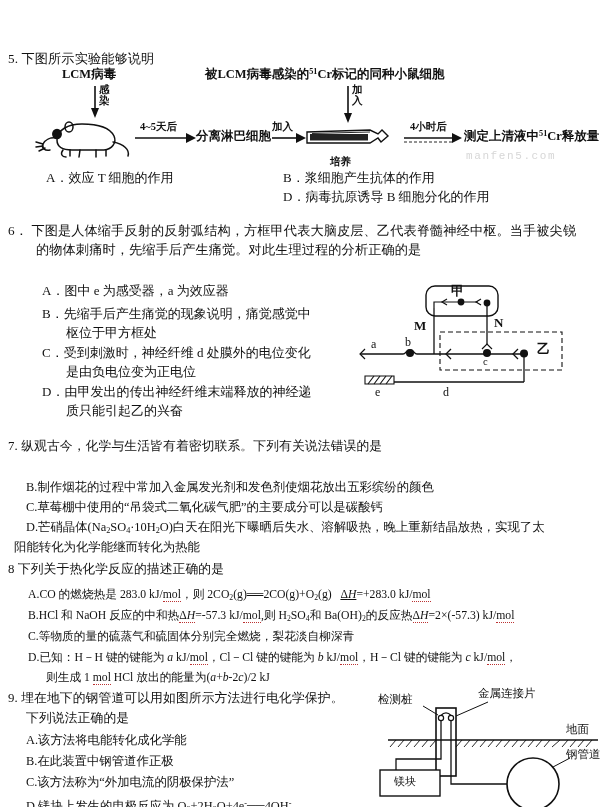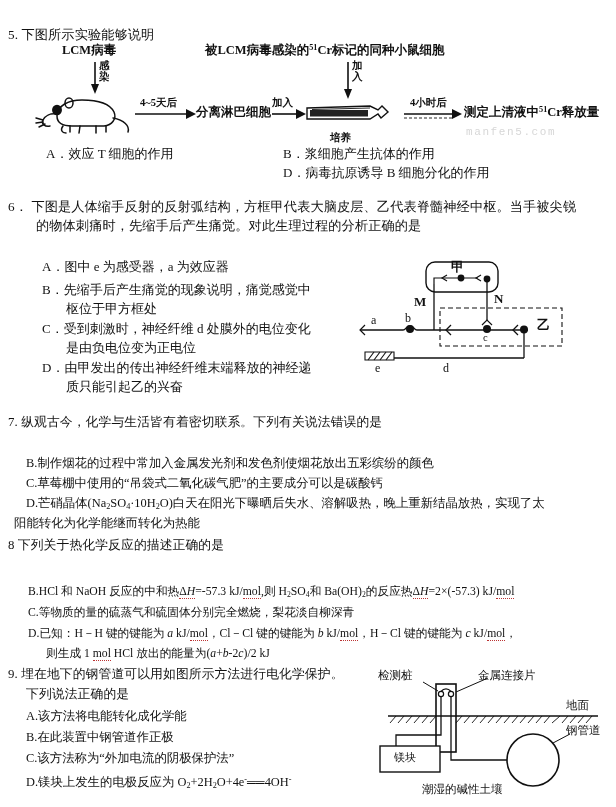--- a/index.html
+++ b/index.html
@@ -13,20 +13,21 @@
     position: relative;
     font-family: "Liberation Serif", "DejaVu Serif", serif;
     color: #111;
     overflow: hidden;
   }
   .page {
     position: absolute;
     inset: 0;
     width: 616px;
     height: 629px;
+    margin-top: 24px;
   }
   .qnum {
     font-family: "Liberation Serif", serif;
   }
   .stem {
     position: absolute;
     font-size: 13.2px;
     line-height: 17px;
     letter-spacing: 0.1px;
     white-space: nowrap;
@@ -246,20 +247,23 @@
     <span>D.</span><span>芒硝晶体(Na<sub>2</sub>SO<sub>4</sub>·10H<sub>2</sub>O)白天在阳光下曝晒后失水、溶解吸热，晚上重新结晶放热，实现了太</span>
   </div>
   <div class="opt opt-sm" style="left:14px; top:515px;">
     <span>阳能转化为化学能继而转化为热能</span>
   </div>
 
   <div class="stem" style="left:8px; top:537px; font-size:12.8px;">
     <span class="qnum">8</span>
     <span>下列关于热化学反应的描述正确的是</span>
   </div>
+  <div class="opt opt-xs" style="left:28px; top:562px;">
+    <span>A.</span><span>CO 的燃烧热是 283.0 kJ/<span class="u-red">mol</span>，则 2CO<sub>2</sub>(g)══2CO(g)+O<sub>2</sub>(g)&nbsp;&nbsp;&nbsp;<span style="text-decoration:underline;">Δ<span class="ital">H</span></span>=+283.0 kJ/<span class="u-red">mol</span></span>
+  </div>
   <div class="opt opt-xs" style="left:28px; top:583px;">
     <span>B.</span><span>HCl 和 NaOH 反应的中和热<span class="u-red">Δ<span class="ital">H</span></span>=-57.3 kJ/<span class="u-red">mol</span>,则 H<sub>2</sub>SO<sub>4</sub>和 Ba(OH)<sub>2</sub>的反应热<span class="u-red">Δ<span class="ital">H</span></span>=2×(-57.3) kJ/<span class="u-red">mol</span></span>
   </div>
   <div class="opt opt-xs" style="left:28px; top:604px;">
     <span>C.</span><span>等物质的量的硫蒸气和硫固体分别完全燃烧，梨花淡自柳深青</span>
   </div>
   <div class="opt opt-xs" style="left:28px; top:625px;">
     <span>D.</span><span>已知：H－H 键的键能为 <span class="ital">a</span> kJ/<span class="u-red">mol</span>，Cl－Cl 键的键能为 <span class="ital">b</span> kJ/<span class="u-red">mol</span>，H－Cl 键的键能为 <span class="ital">c</span> kJ/<span class="u-red">mol</span>，</span>
   </div>
   <div class="opt opt-xs" style="left:46px; top:645px;">
@@ -308,20 +312,20 @@
 
       <path d="M81 36 L81 100 L138 100" fill="none" stroke="#111" stroke-width="1.3"></path>
 
       <circle cx="163" cy="100" r="26" fill="#fff" stroke="#111" stroke-width="1.6"></circle>
 
       <line x1="53" y1="22" x2="68" y2="31" stroke="#111" stroke-width="1"></line>
       <line x1="118" y1="18" x2="86" y2="32" stroke="#111" stroke-width="1"></line>
       <line x1="183" y1="83" x2="200" y2="74" stroke="#111" stroke-width="1"></line>
     </svg>
     <div class="t" style="left:8px; top:8px;">检测桩</div>
-    <div class="t" style="left:108px; top:8px;">金属连接片</div>
+    <div class="t" style="left:108px; top:2px;">金属连接片</div>
     <div class="t" style="left:196px; top:38px;">地面</div>
     <div class="t" style="left:196px; top:63px;">钢管道</div>
     <div class="t" style="left:24px; top:90px; font-size:11px;">镁块</div>
     <div class="t" style="left:52px; top:122px;">潮湿的碱性土壤</div>
   </div>
 
 </div>
 
 </body></html>

